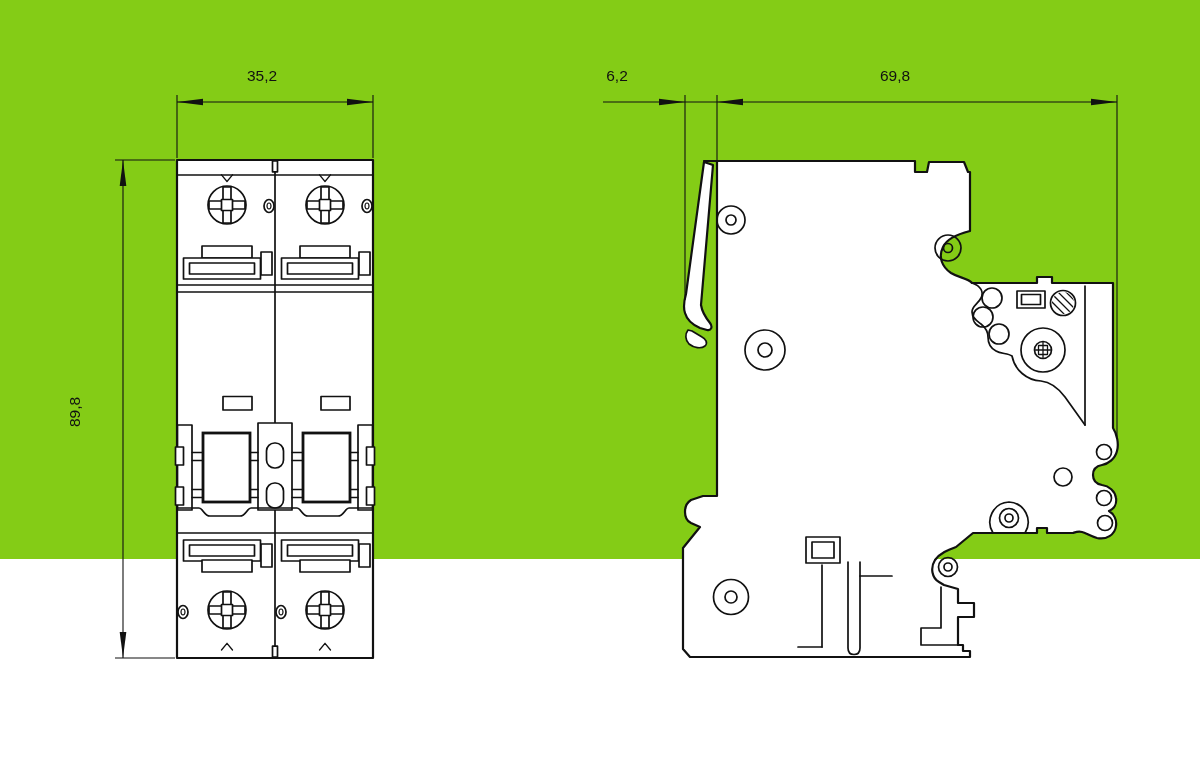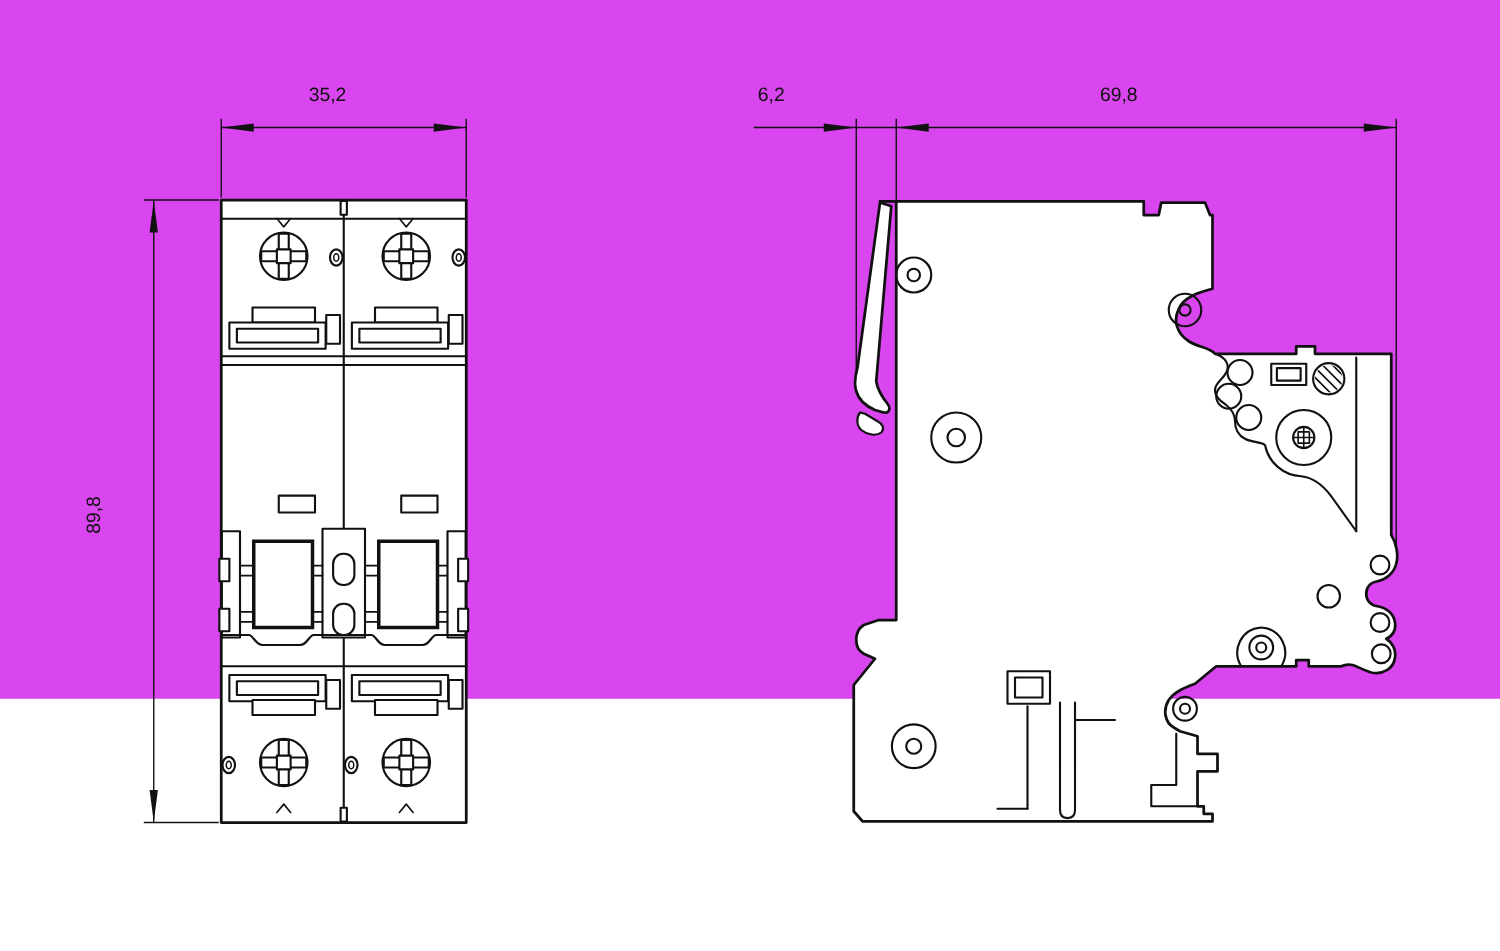--- a/index.html
+++ b/index.html
@@ -8,21 +8,21 @@
     background: #ffffff;
     width: 1200px;
     height: 761px;
     overflow: hidden;
     font-family: "Liberation Sans", "DejaVu Sans", sans-serif;
   }
   .sheet {
     position: relative;
     width: 1200px;
     height: 559px;
-    background: #d946ef;
+    background: #84cc16;
   }
   svg { display: block; }
   svg text {
     font-family: "Liberation Sans", "DejaVu Sans", sans-serif;
     font-size: 15.5px;
     fill: #111111;
   }
   .outline  { stroke: #111111; stroke-width: 2.2; fill: #ffffff; stroke-linejoin: round; }
   .det      { stroke: #111111; stroke-width: 1.7; fill: #ffffff; stroke-linejoin: round; }
   .detN     { stroke: #111111; stroke-width: 1.7; fill: none;    stroke-linejoin: round; stroke-linecap: round; }

